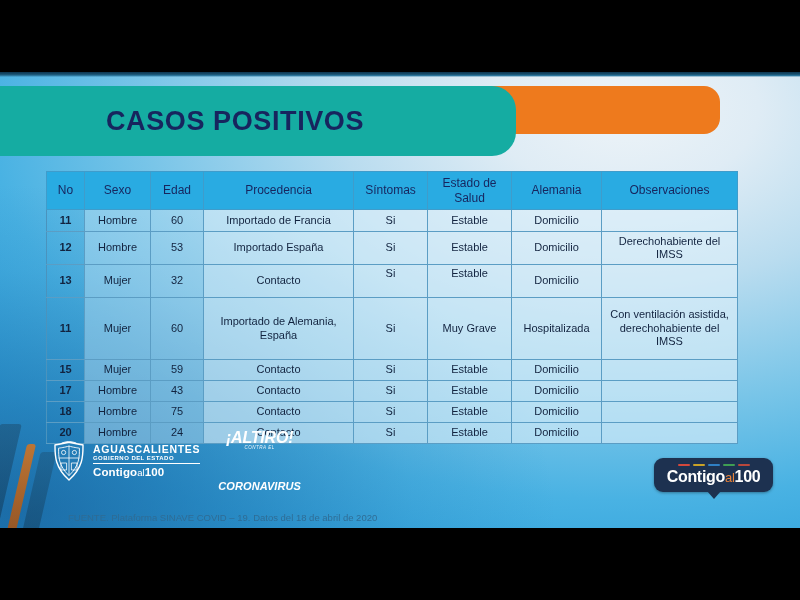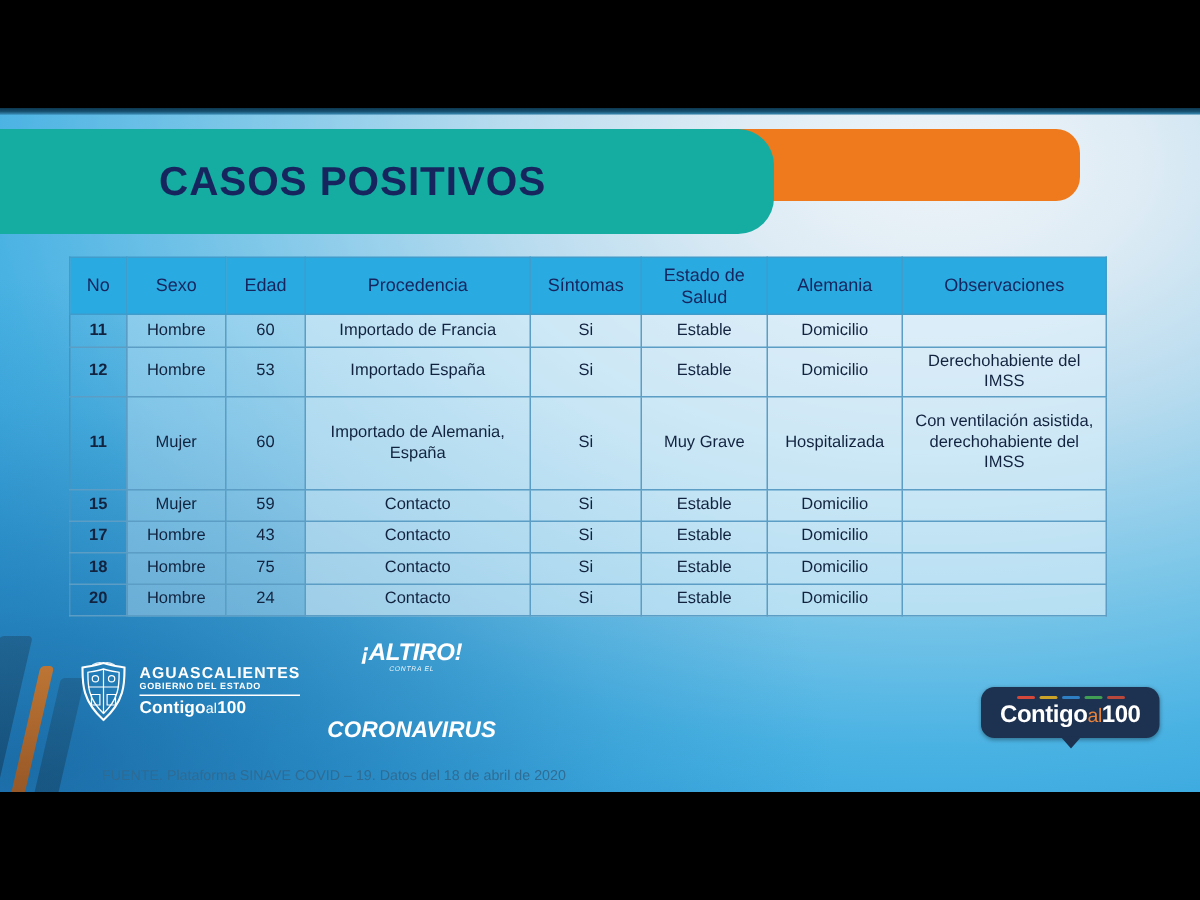--- a/index.html
+++ b/index.html
@@ -210,21 +210,21 @@
     font-style: italic;
   }
   #altiro-top {
     font-size: 16px; font-weight: bold; letter-spacing: -.2px;
     white-space: nowrap;
   }
   #altiro-mid {
     font-size: 4.5px; letter-spacing: .5px; opacity: .9;
   }
   #altiro-bottom {
-    font-size: 15px; font-weight: bold; letter-spacing: .1px; margin-top: 30px;
+    font-size: 11px; font-weight: bold; letter-spacing: .1px; margin-top: 30px;
   }
 
   
   #contigo-badge {
     position: absolute;
     left: 654px; top: 386px;
     width: 119px; height: 34px;
     background: #1d3150;
     border-radius: 9px;
     z-index: 6;
@@ -326,20 +326,30 @@
           <tr style="height: 33px;">
             <td class="col-no">12</td>
             <td class="col-sexo">Hombre</td>
             <td class="col-edad">53</td>
             <td class="col-proc">Importado España</td>
             <td class="col-sint">Si</td>
             <td class="col-estado">Estable</td>
             <td class="col-estan">Domicilio</td>
             <td class="col-obs">Derechohabiente del IMSS</td>
           </tr>
+          <tr style="height: 33px;">
+            <td class="col-no">13</td>
+            <td class="col-sexo">Mujer</td>
+            <td class="col-edad">32</td>
+            <td class="col-proc">Contacto</td>
+            <td class="col-sint top-align">Si</td>
+            <td class="col-estado top-align">Estable</td>
+            <td class="col-estan">Domicilio</td>
+            <td class="col-obs"></td>
+          </tr>
           <tr style="height: 62px;">
             <td class="col-no">11</td>
             <td class="col-sexo">Mujer</td>
             <td class="col-edad">60</td>
             <td class="col-proc">Importado de Alemania, España</td>
             <td class="col-sint">Si</td>
             <td class="col-estado">Muy Grave</td>
             <td class="col-estan">Hospitalizada</td>
             <td class="col-obs">Con ventilación asistida, derechohabiente del IMSS</td>
           </tr>

